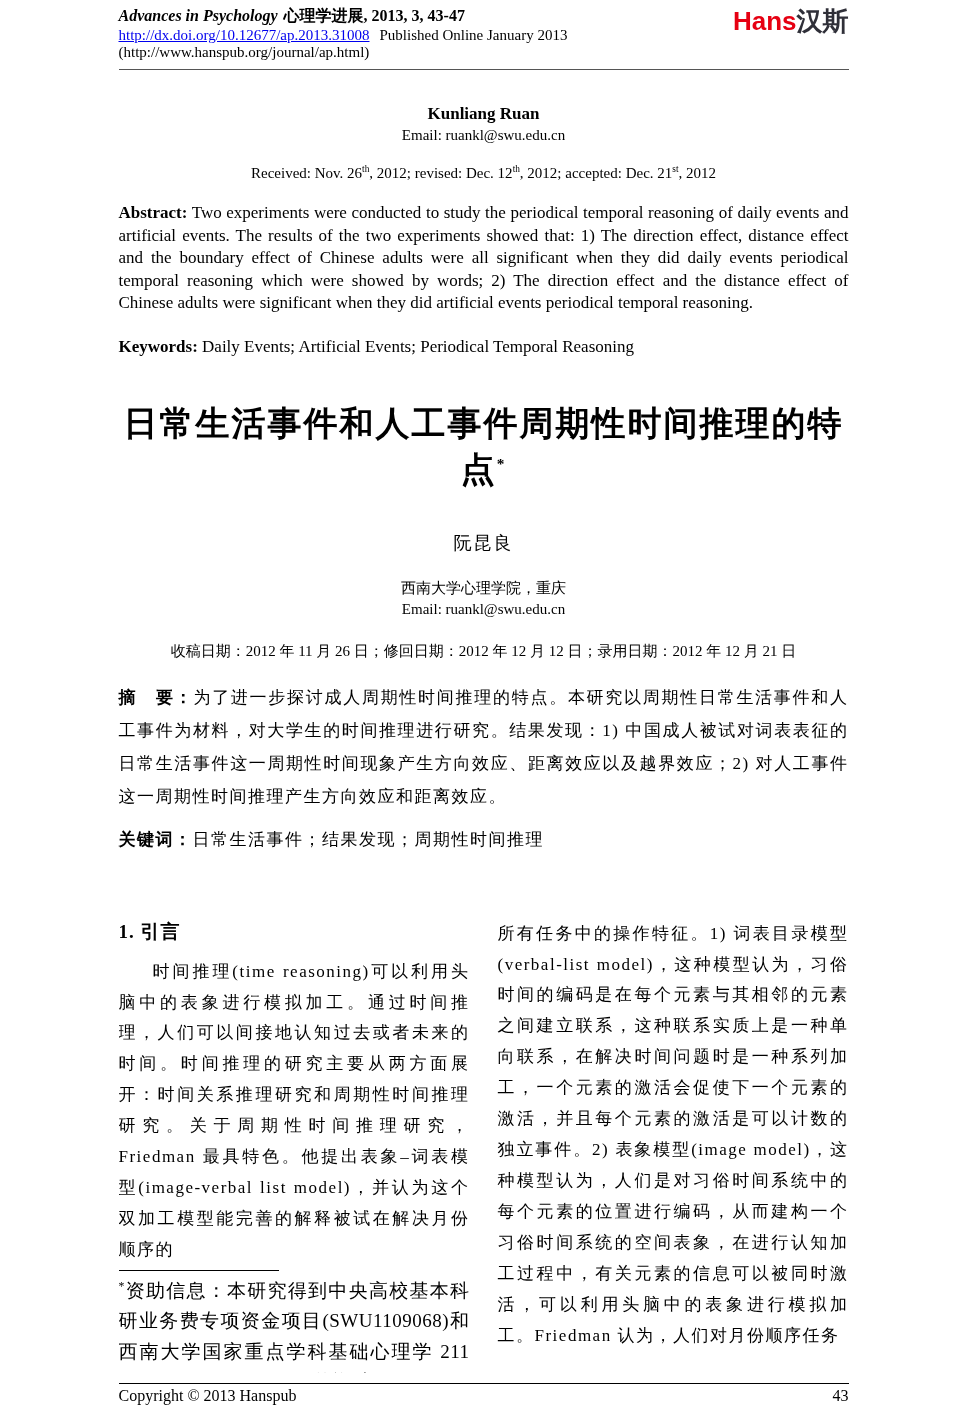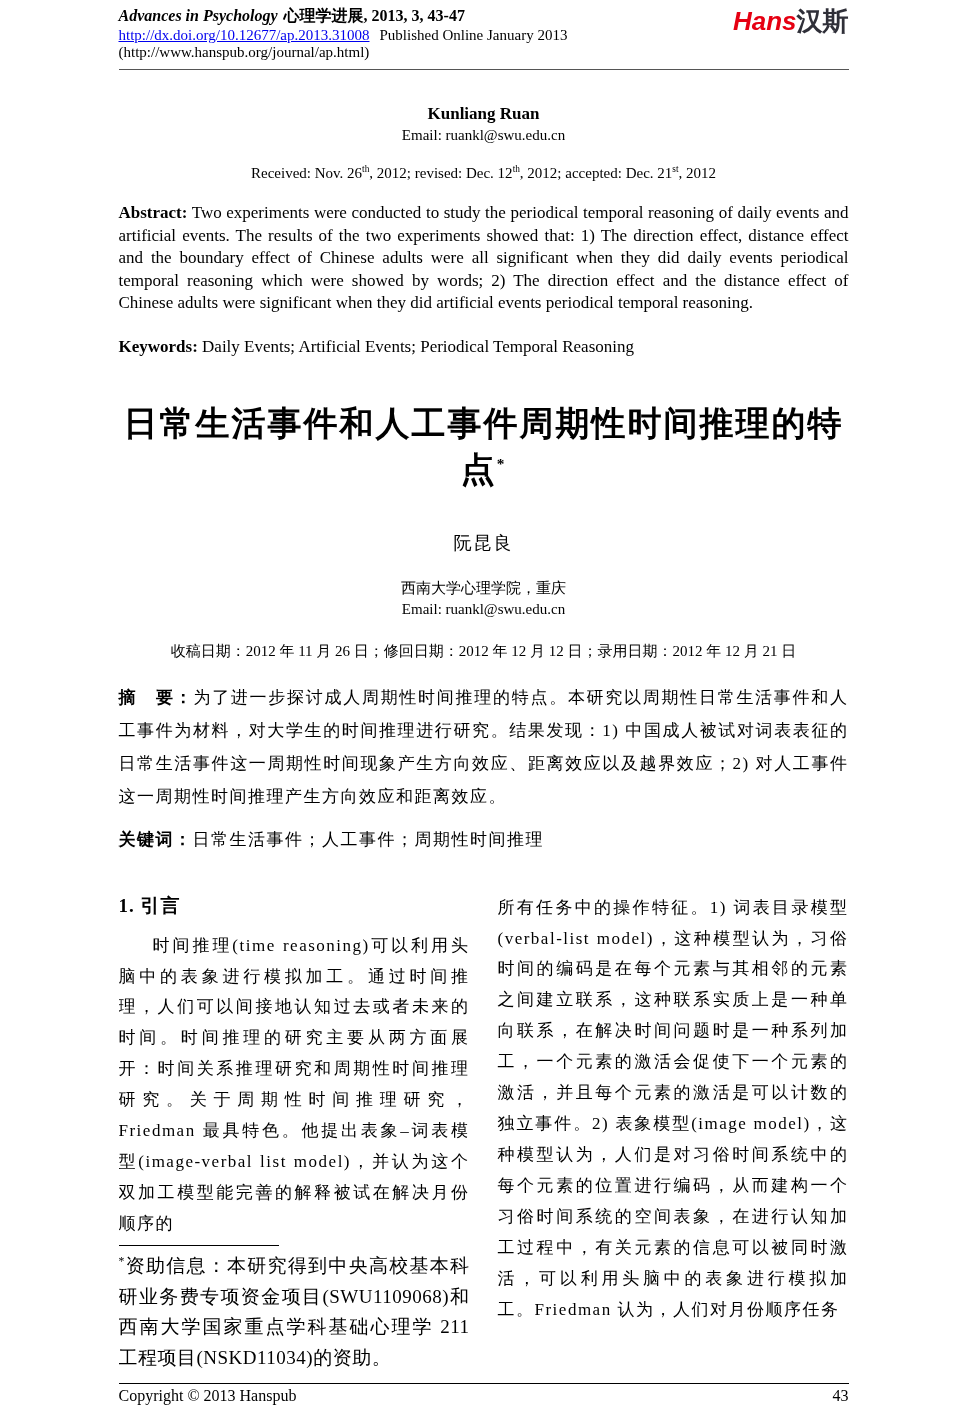--- a/index.html
+++ b/index.html
@@ -21,21 +21,21 @@
   .header { display:flex; justify-content:space-between; align-items:flex-start;
             border-bottom:1px solid #555; padding-bottom:8px; }
   .header-line1 { font-size:16px; }
   .journal-name { font-weight:bold; font-style:italic; }
   .journal-cn   { font-weight:bold; margin-left:6px; }
   .header-line2 { font-size:15px; }
   .doi-link { color:var(--link); text-decoration:underline; cursor:pointer; }
   .published { margin-left:10px; }
   .logo { font-size:26px; font-weight:bold; white-space:nowrap; line-height:1;
           font-family:"Liberation Sans","DejaVu Sans",sans-serif; margin-top:2px; }
-  .logo-hans { color:var(--logo-red); font-style:italic; }
+  .logo-hans { color:var(--logo-red); }
   .logo-cn   { color:var(--logo-dark); }
 
   
   .title-en { text-align:center; font-size:29px; font-weight:bold; line-height:1.28; margin-top:26px; }
   .title-en sup { font-size:0.5em; }
   .author-en { text-align:center; font-size:17px; font-weight:bold; margin-top:34px; }
   .affil-en  { text-align:center; font-size:15px; margin-top:24px; }
   .email-en  { text-align:center; font-size:15px; margin-top:3px; }
   .received  { text-align:center; font-size:15px; margin-top:20px; }
   .received sup, .footnote sup { font-size:0.62em; vertical-align:super; }
@@ -51,21 +51,21 @@
   .author-cn { text-align:center; font-size:18px; margin-top:38px; letter-spacing:2px; }
   .affil-cn  { text-align:center; font-size:15px; margin-top:24px; }
   .email-cn  { text-align:center; font-size:15px; margin-top:3px; }
   .dates-cn  { text-align:center; font-size:15px; margin-top:24px; }
 
   .abstract-cn { font-size:17px; line-height:1.95; letter-spacing:1.5px;
                  text-align:justify; margin-top:20px; }
   .keywords-cn { font-size:17px; letter-spacing:1.5px; margin-top:14px; }
 
   
-  .columns { display:flex; gap:28px; margin-top:42px; flex:1 1 auto; min-height:0; overflow:hidden;justify-content:center; }
+  .columns { display:flex; gap:28px; margin-top:68px; flex:1 1 auto; min-height:0; overflow:hidden;justify-content:center; }
   .col { flex:1 1 0; display:flex; flex-direction:column; min-width:0; }
   .section-heading { font-size:19px; font-weight:bold; letter-spacing:1px; margin-bottom:12px; }
   .body-par { font-size:17px; line-height:1.82; letter-spacing:1.5px; text-align:justify; }
   .indent { text-indent:2em; }
 
   .footnote { margin-top:auto; padding-top:4px; }
   .footnote-rule { width:160px; border-top:1px solid #000; margin-bottom:5px; }
   .footnote-text { font-size:19px; line-height:1.6; letter-spacing:0.5px; text-align:justify; }
 
   
@@ -104,21 +104,21 @@
   <h1 class="title-cn"><span>日常生活事件和人工事件周期性时间推理的特点</span><sup>*</sup></h1>
 
   <p class="author-cn">阮昆良</p>
   <p class="affil-cn">西南大学心理学院，重庆</p>
   <p class="email-cn">Email: ruankl@swu.edu.cn</p>
 
   <p class="dates-cn">收稿日期：2012 年 11 月 26 日；修回日期：2012 年 12 月 12 日；录用日期：2012 年 12 月 21 日</p>
 
   <p class="abstract-cn"><span class="label">摘　要：</span><span>为了进一步探讨成人周期性时间推理的特点。本研究以周期性日常生活事件和人工事件为材料，对大学生的时间推理进行研究。结果发现：1) 中国成人被试对词表表征的日常生活事件这一周期性时间现象产生方向效应、距离效应以及越界效应；2) 对人工事件这一周期性时间推理产生方向效应和距离效应。</span></p>
 
-  <p class="keywords-cn"><span class="label">关键词：</span><span>日常生活事件；人工事件；周期性时间推理</span></p>
+  <p class="keywords-cn"><span class="label">关键词：</span><span>日常生活事件；结果发现；周期性时间推理</span></p>
 
   <div class="columns">
     <div class="col">
       <h2 class="section-heading">1. 引言</h2>
       <p class="body-par indent">时间推理(time reasoning)可以利用头脑中的表象进行模拟加工。通过时间推理，人们可以间接地认知过去或者未来的时间。时间推理的研究主要从两方面展开：时间关系推理研究和周期性时间推理研究。关于周期性时间推理研究，Friedman 最具特色。他提出表象–词表模型(image-verbal list model)，并认为这个双加工模型能完善的解释被试在解决月份顺序的</p>
       <div class="footnote">
         <div class="footnote-rule"></div>
         <p class="footnote-text"><sup>*</sup><span>资助信息：本研究得到中央高校基本科研业务费专项资金项目(SWU1109068)和西南大学国家重点学科基础心理学 211 工程项目(NSKD11034)的资助。</span></p>
       </div>
     </div>

